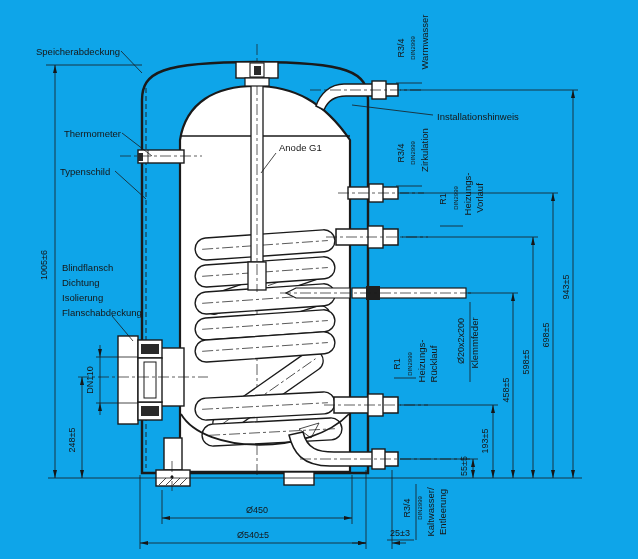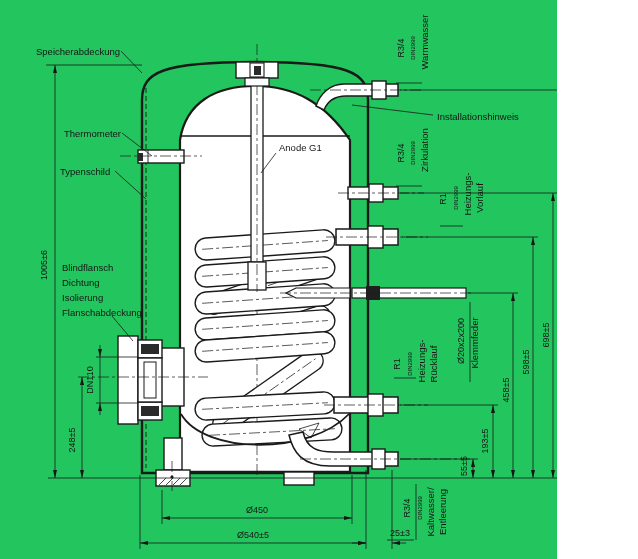--- a/index.html
+++ b/index.html
@@ -1,16 +1,16 @@
 <!DOCTYPE html>
 <html><head>
 <meta charset="utf-8">
 <style>
   html,body{margin:0;padding:0;background:#fff;}
-  #stage{position:relative;width:557px;height:559px;background:#22c55e;overflow:hidden;
+  #stage{position:relative;width:638px;height:559px;background:#0ea5e9;overflow:hidden;
          font-family:"Liberation Sans",sans-serif;}
   svg text{font-family:"Liberation Sans",sans-serif;fill:#161616;}
   .t9{font-size:9.5px;}
   .t8{font-size:9px;}
   .t6{font-size:6px;}
   .ln{stroke:#1a1a1a;fill:none;}
   .thick{stroke-width:2.4;}
   .med{stroke-width:1.5;}
   .thin{stroke-width:0.9;}
   .hair{stroke-width:0.8;}

